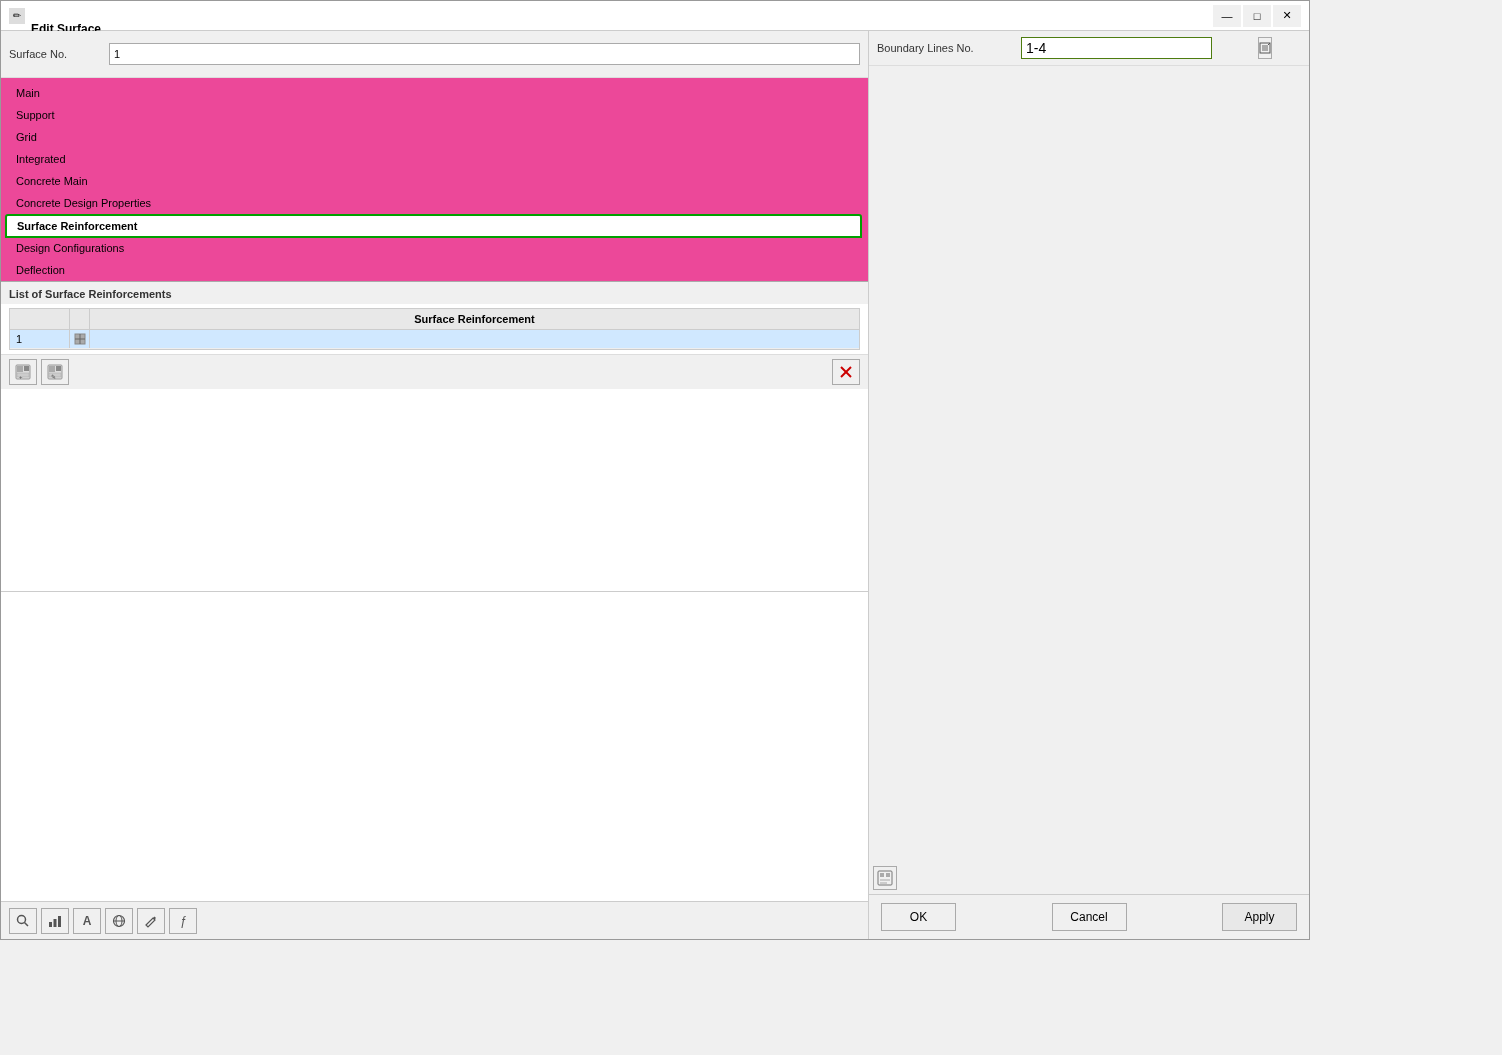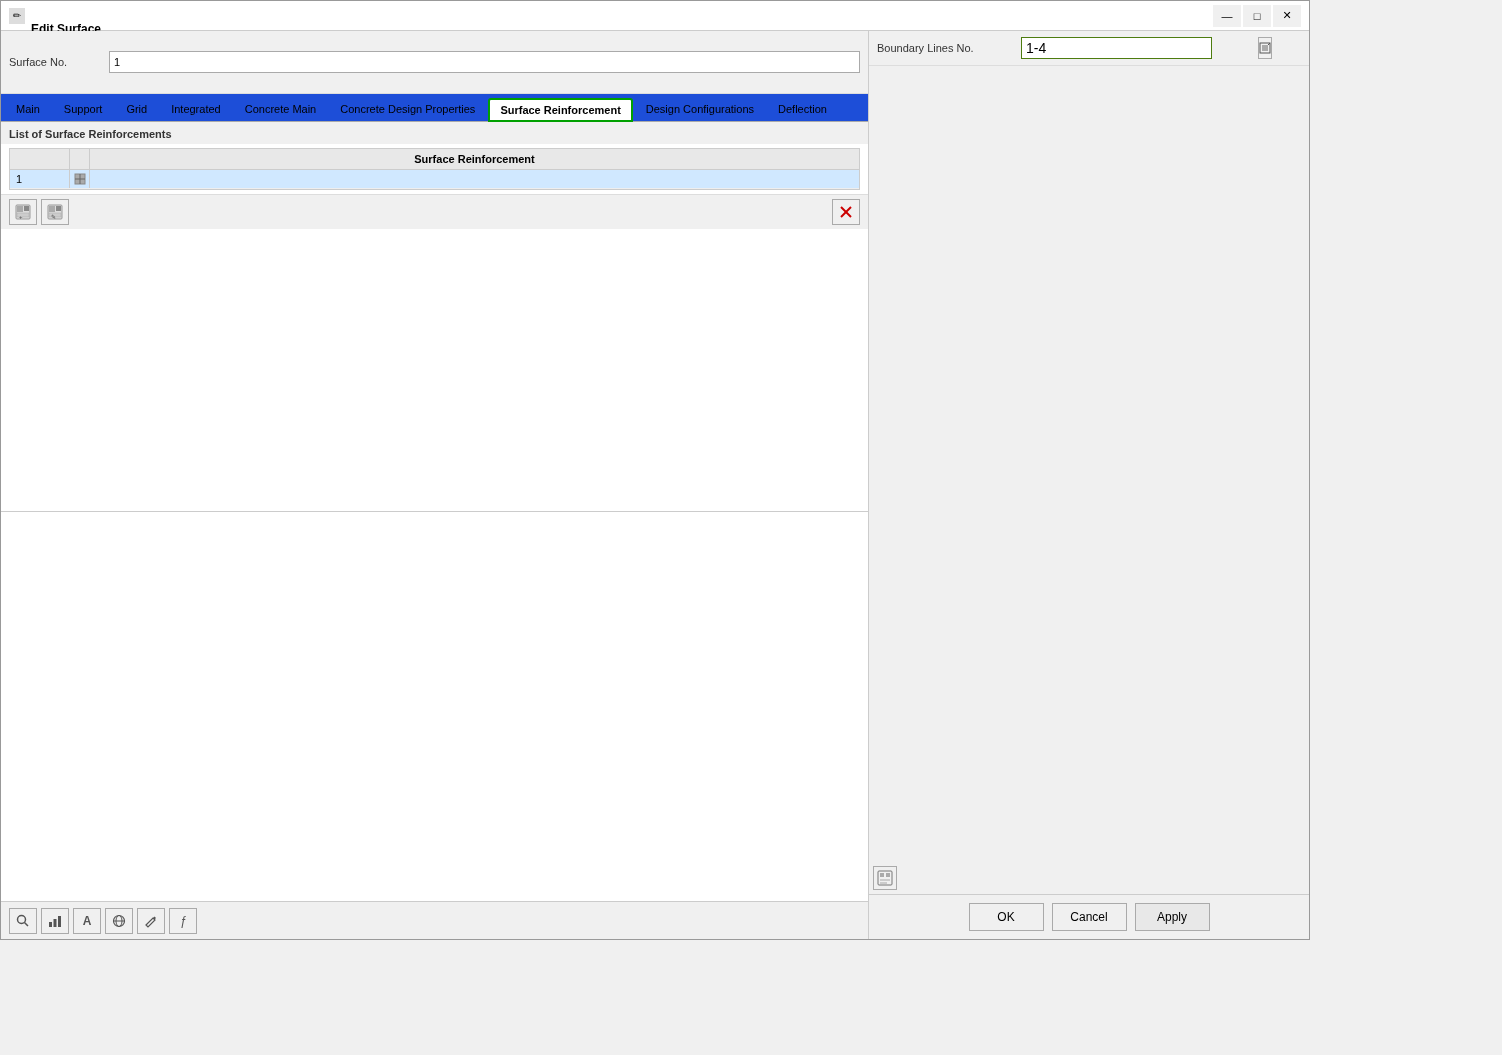--- a/index.html
+++ b/index.html
@@ -80,21 +80,21 @@
     }
     .right-panel {
       width: 440px;
       display: flex;
       flex-direction: column;
       background: #f0f0f0;
     }
     .field-row {
       display: flex;
       align-items: center;
-      padding: 20px 8px;
+      padding: 12px 8px;
       background: #f0f0f0;
       border-bottom: 1px solid #ddd;
       flex-shrink: 0;
     }
     .field-label {
       font-size: 11px;
       color: #333;
       min-width: 100px;
     }
     .field-input {
@@ -128,25 +128,26 @@
       background: #f0f0f0;
       cursor: pointer;
       display: inline-flex;
       align-items: center;
       justify-content: center;
       font-size: 12px;
       margin-left: 2px;
     }
     .tabs-bar {
       display: flex;
-      background: #1d4ed8;
+      background: #ec4899;
       border-bottom: 1px solid #aaa;
       padding: 4px 4px 0 4px;
       flex-shrink: 0;
       flex-wrap: wrap;
+      flex-direction: column;
     }
     .tab {
       padding: 4px 10px;
       font-size: 11px;
       cursor: pointer;
       border: 1px solid transparent;
       background: transparent;
       margin-right: 2px;
       border-radius: 3px 3px 0 0;
     }
@@ -278,21 +279,21 @@
       border: 1px solid #aaa;
       background: #f0f0f0;
       cursor: pointer;
       display: flex;
       align-items: center;
       justify-content: center;
       font-size: 12px;
     }
     .footer-buttons {
       display: flex;
-      justify-content: center;
+      justify-content: space-between;
       align-items: center;
       gap: 8px;
       padding: 8px 12px;
       background: #f0f0f0;
       border-top: 1px solid #ccc;
       flex-shrink: 0;
     }
     .btn {
       height: 28px;
       min-width: 75px;

